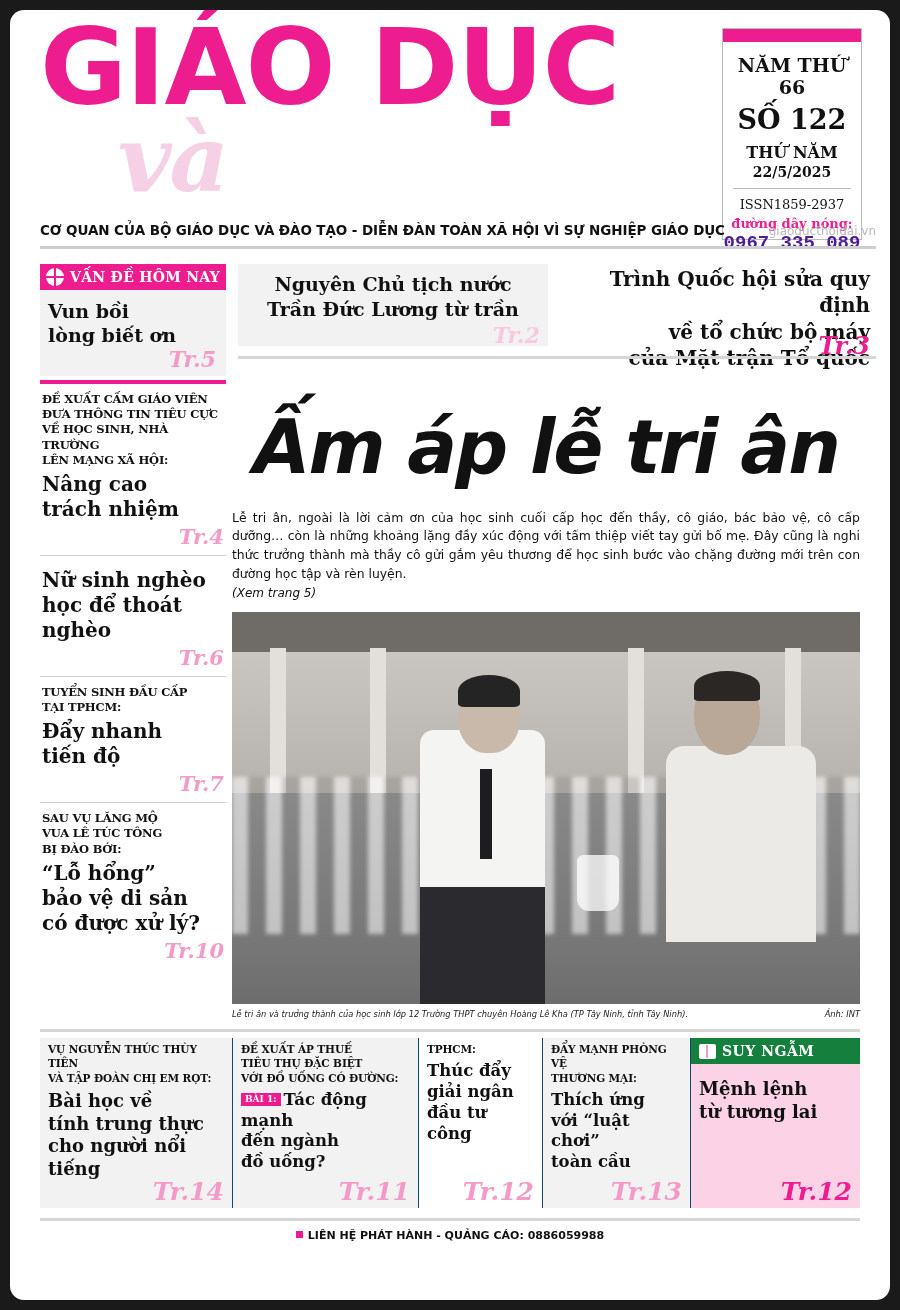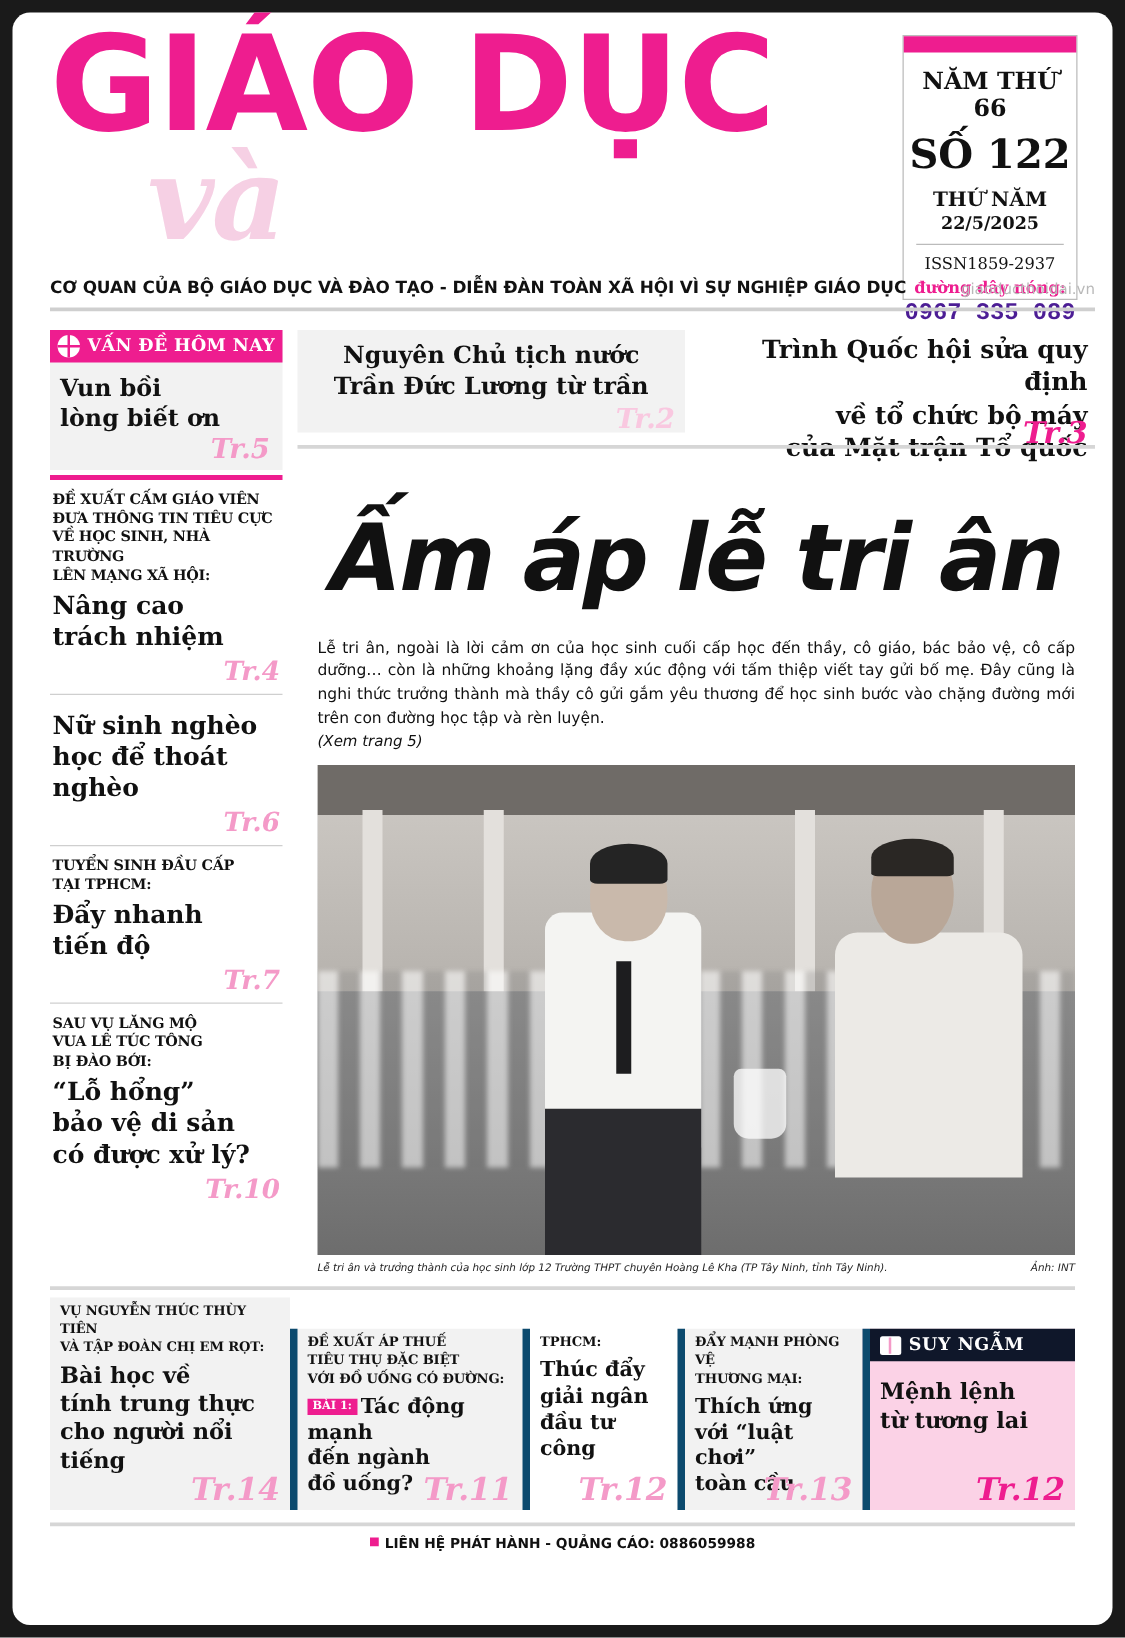--- a/index.html
+++ b/index.html
@@ -56,21 +56,21 @@
   .mb-banner {
     background:#ee1d8f; height:13px; width:100%;
   }
   .mb-year {
     font-family:"DejaVu Serif", serif;
     font-weight:bold; font-size:19px; color:#111;
     margin-top:12px;
   }
   .mb-issue {
     font-family:"DejaVu Serif", serif;
-    font-weight:bold; font-size:32px; color:#111;
+    font-weight:bold; font-size:27px; color:#111;
     margin-top:6px;
   }
   .mb-day {
     font-family:"DejaVu Serif", serif;
     font-weight:bold; font-size:16px; color:#111;
     margin-top:8px;
   }
   .mb-date {
     font-family:"DejaVu Serif", serif;
     font-weight:bold; font-size:14px; color:#111;
@@ -148,21 +148,21 @@
     font-size:20px; color:#111; text-align:right; line-height:1.32;
   }
   .hb-page-b {
     position:absolute; right:6px; bottom:-4px;
     font-family:"DejaVu Serif", serif; font-style:italic; font-weight:bold;
     font-size:24px; color:#ee1d8f;
   }
   .strip-rule { position:absolute; left:210px; top:92px; width:638px; height:3px; background:#d6d6d6; }
 
   
-  .main { position:relative; display:flex; gap:28px; margin-top:2px; padding:0 12px; }
+  .main { position:relative; display:flex; gap:6px; margin-top:2px; padding:0 12px; }
 
   
   .rail { width:186px; flex:0 0 186px; }
   .rail-top-rule { height:4px; background:#ee1d8f; margin-top:2px; }
   .rail-item { padding:8px 2px 6px 2px; position:relative; }
   .rail-kicker {
     font-family:"DejaVu Serif", serif; font-weight:bold;
     font-size:11.5px; color:#111; line-height:1.32; letter-spacing:-0.2px;
   }
   .rail-title {
@@ -227,21 +227,21 @@
     font-size:8.3px; color:#222; font-style:italic; white-space:nowrap;
   }
 
   
   .bottom { margin-top:10px; padding:0 12px; }
   .bottom-rule { height:3px; background:#d6d6d6; }
   .bottom-grid {
     display:flex; margin-top:6px; height:170px;
   }
   .bcell { position:relative; padding:4px 8px 4px 8px; }
-  .bcell + .bcell { border-left:6px solid #0c4a6e;margin-top:25px; }
+  .bcell + .bcell { border-left:1px solid #0c4a6e; }
   .b1 { width:192px; background:#f2f2f2; }
   .b2 { width:186px; background:#f2f2f2; }
   .b3 { width:124px; }
   .b4 { width:148px; background:#f2f2f2; }
   .b5 { width:170px; background:#fbd2e6; border-left:none; }
   .b-kicker {
     font-family:"DejaVu Serif", serif; font-weight:bold;
     font-size:10.5px; color:#111; line-height:1.35; letter-spacing:-0.1px;
   }
   .b-title {
@@ -254,21 +254,21 @@
     font-family:"DejaVu Serif", serif; font-style:italic; font-weight:bold;
     font-size:25px; color:#f49ac8;
   }
   .b-page.dark { color:#ee1d8f; }
   .badge {
     display:inline-block; background:#ee1d8f; color:#fff;
     font-family:"DejaVu Serif", serif; font-weight:bold; font-size:9px;
     padding:1px 4px; vertical-align:3px; margin-right:3px;
   }
   .suyngam-head {
-    background:#0f172a; height:26px; display:flex; align-items:center;
+    background:#15803d; height:26px; display:flex; align-items:center;
     gap:6px; padding-left:8px; margin:-4px -8px 0 -8px;
   }
   .sg-icon { width:17px;height:15px;background:#fff;border-radius:2px; position:relative;}
   .sg-icon:after{content:"";position:absolute;left:7px;top:1px;width:2px;height:13px;background:#f49ac8;}
   .sg-label { color:#fff; font-family:"DejaVu Serif", serif; font-weight:bold; font-size:14px; letter-spacing:0.5px;}
 
   
   .footer {
     margin-top:10px; border-top:3px solid #d6d6d6;
     padding-top:4px; text-align:center;

